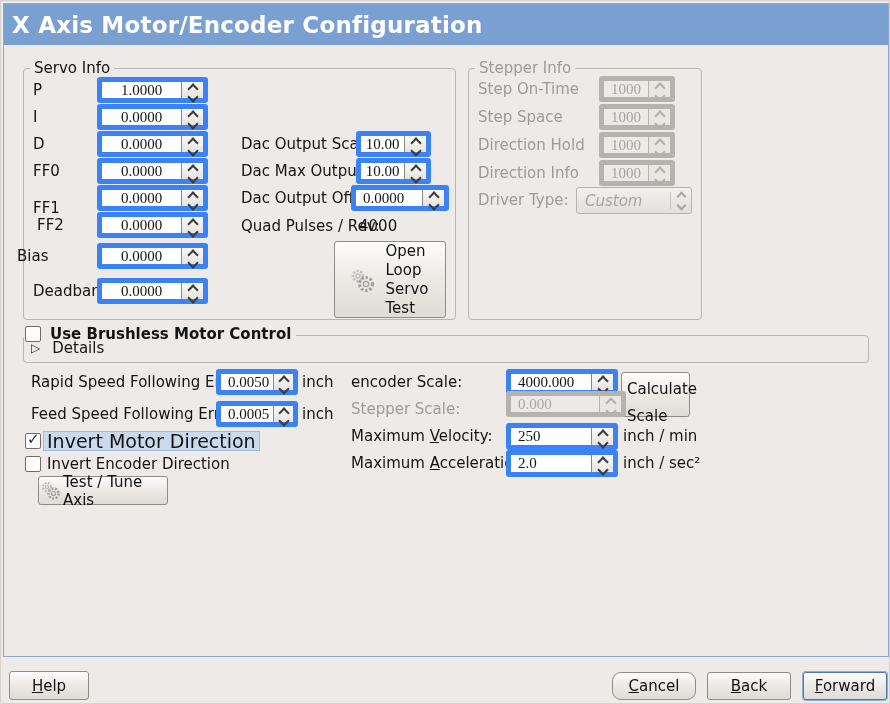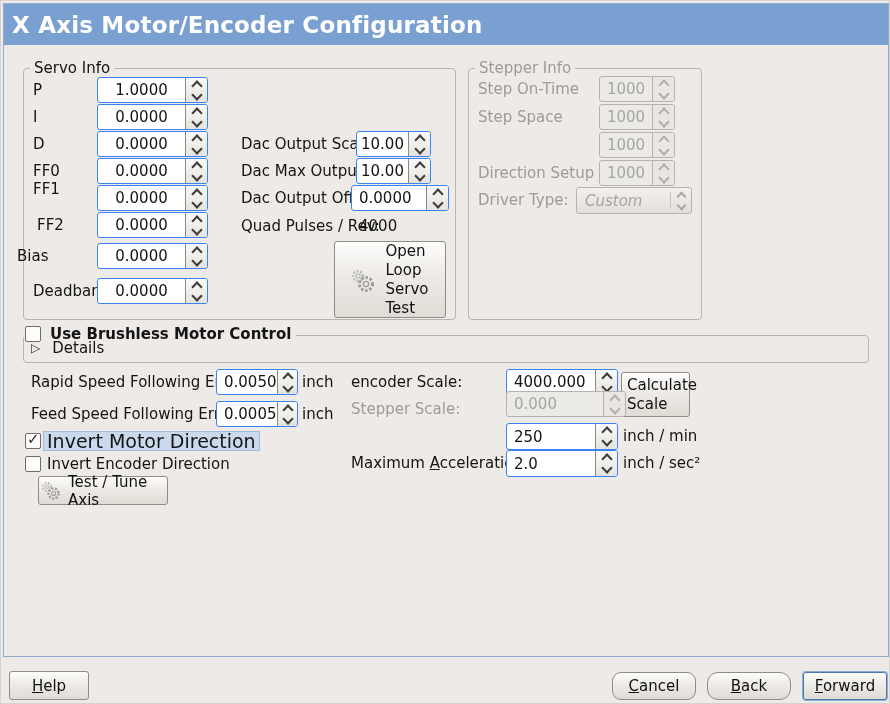--- a/index.html
+++ b/index.html
@@ -17,21 +17,21 @@
   .titlebar span{color:#ffffff;font-size:23px;font-weight:bold;padding-left:8px;letter-spacing:.2px;}
   
   .frame{position:absolute;border:1px solid #b9b6b0;border-radius:4px;}
   .frame-label{position:absolute;font-size:15px;background:#edeae7;padding:0 4px;white-space:nowrap;}
   .dis-text{color:#9d9b97;}
   
   .lbl{position:absolute;font-size:15px;white-space:nowrap;}
   .lh26{line-height:26px;} .lh27{line-height:27px;} .lh22{line-height:22px;}
   .u{text-decoration:underline;}
   
-  .spinbox{position:absolute;display:flex;background:#ffffff;border:1px solid #3b82f6;border-radius:3px;box-sizing:border-box;}
+  .spinbox{position:absolute;display:flex;background:#ffffff;border:5px solid #3b82f6;border-radius:3px;box-sizing:border-box;font-family:Liberation Serif, serif;}
   .spinbox .entry{flex:1;font-size:15px;display:flex;align-items:center;overflow:hidden;}
   .entry.center{justify-content:center;}
   .entry.left{padding-left:7px;}
   .spin{width:21px;border-left:1px solid #8b8983;background:linear-gradient(#fbfaf8,#e6e3de);display:flex;flex-direction:column;border-radius:0 2px 2px 0;}
   .spin>div{flex:1;display:flex;align-items:center;justify-content:center;}
   .chev{width:6px;height:6px;}
   .chev.up{border-left:2px solid #3c3c3c;border-top:2px solid #3c3c3c;transform:rotate(45deg);margin-top:3px;}
   .chev.down{border-right:2px solid #3c3c3c;border-bottom:2px solid #3c3c3c;transform:rotate(45deg);margin-bottom:3px;}
   .spinbox.disabled{background:#eceae6;border-color:#b6b3ae;}
   .spinbox.disabled .entry{color:#a7a5a1;}
@@ -120,21 +120,21 @@
     <div class="spin">
         <div>
           <span class="chev up"></span>
         </div>
         <div>
           <span class="chev down"></span>
         </div>
       </div>
   </div>
 
-  <span class="lbl lh26" style="left:32px;top:175px;text-align:right;">FF1</span>
+  <span class="lbl lh26" style="left:32px;top:194px;text-align:right;">FF1</span>
   <div class="spinbox" style="left:96px;top:184px;width:111px;height:26px;">
     <div class="entry center">0.0000</div>
     <div class="spin">
         <div>
           <span class="chev up"></span>
         </div>
         <div>
           <span class="chev down"></span>
         </div>
       </div>
@@ -256,33 +256,34 @@
     <div class="spin">
         <div>
           <span class="chev up"></span>
         </div>
         <div>
           <span class="chev down"></span>
         </div>
       </div>
   </div>
 
+  <span class="lbl lh26 dis-text" style="left:477px;top:131px;">Direction Hold</span>
   <div class="spinbox disabled" style="left:598px;top:131px;width:76px;height:26px;">
     <div class="entry center">1000</div>
     <div class="spin">
         <div>
           <span class="chev up"></span>
         </div>
         <div>
           <span class="chev down"></span>
         </div>
       </div>
   </div>
 
-  <span class="lbl lh26 dis-text" style="left:477px;top:159px;">Direction Setup</span>
+  <span class="lbl lh26 dis-text" style="left:477px;top:159px;">Direction Info</span>
   <div class="spinbox disabled" style="left:598px;top:159px;width:76px;height:26px;">
     <div class="entry center">1000</div>
     <div class="spin">
         <div>
           <span class="chev up"></span>
         </div>
         <div>
           <span class="chev down"></span>
         </div>
       </div>
@@ -341,37 +342,38 @@
     <div class="entry left">4000.000</div>
     <div class="spin">
         <div>
           <span class="chev up"></span>
         </div>
         <div>
           <span class="chev down"></span>
         </div>
       </div>
   </div>
-  <div class="btn" style="left:620px;top:371px;width:69px;height:45px;padding-left:5px;line-height:19px;white-space:normal;text-align:left;justify-content:flex-start;align-items:flex-start;padding-top:3px;">
+  <div class="btn" style="left:620px;top:371px;width:69px;height:45px;padding-left:5px;line-height:27px;white-space:normal;text-align:left;justify-content:flex-start;align-items:flex-start;padding-top:3px;">
     <span>Calculate Scale</span>
   </div>
 
   <span class="lbl lh26 dis-text" style="left:350px;top:395px;">Stepper Scale:</span>
   <div class="spinbox disabled" style="left:505px;top:390px;width:120px;height:26px;">
     <div class="entry left">0.000</div>
     <div class="spin">
         <div>
           <span class="chev up"></span>
         </div>
         <div>
           <span class="chev down"></span>
         </div>
       </div>
   </div>
 
+  <span class="lbl lh27" style="left:350px;top:422px;"><span>Maximum </span><span class="u">V</span><span>elocity:</span></span>
   <div class="spinbox" style="left:505px;top:422px;width:112px;height:27px;">
     <div class="entry left">250</div>
     <div class="spin">
         <div>
           <span class="chev up"></span>
         </div>
         <div>
           <span class="chev down"></span>
         </div>
       </div>
@@ -393,37 +395,37 @@
   <span class="lbl lh27" style="left:622px;top:449px;">inch / sec²</span>
 
   <span class="cb" style="left:24px;top:432px;">
     <span class="mark">✓</span>
   </span>
   <span class="hl-label" style="left:42px;top:430px;">Invert Motor Direction</span>
 
   <span class="cb" style="left:24px;top:455px;"></span>
   <span class="lbl" style="left:46px;top:455px;line-height:17px;">Invert Encoder Direction</span>
 
-  <div class="btn" style="left:37px;top:475px;width:130px;height:29px;gap:5px;">
+  <div class="btn" style="left:37px;top:475px;width:130px;height:29px;">
     <span class="gearwrap">
       <svg width="24" height="23" viewBox="0 0 24 23">
         <circle cx="8" cy="8" r="4" fill="none" stroke="#bcbcbc" stroke-width="2.2" stroke-dasharray="1.8 1.4"></circle>
         <circle cx="8" cy="8" r="1.5" fill="none" stroke="#bcbcbc" stroke-width="1.2"></circle>
         <circle cx="14.5" cy="14.5" r="5" fill="none" stroke="#9e9e9e" stroke-width="2.5" stroke-dasharray="2 1.5"></circle>
         <circle cx="14.5" cy="14.5" r="2" fill="none" stroke="#9e9e9e" stroke-width="1.2"></circle>
       </svg>
     </span>
     <span>Test / Tune Axis</span>
   </div>
 
   <div class="btn" style="left:8px;top:670px;width:80px;height:29px;">
     <span><span class="u">H</span><span>elp</span></span>
   </div>
   <div class="btn" style="left:611px;top:671px;width:84px;height:28px;border-radius:9px;">
     <span><span class="u">C</span><span>ancel</span></span>
   </div>
-  <div class="btn" style="left:706px;top:671px;width:84px;height:28px;border-radius:11px;">
+  <div class="btn" style="left:706px;top:671px;width:84px;height:28px;">
     <span><span class="u">B</span><span>ack</span></span>
   </div>
   <div class="btn focused" style="left:802px;top:671px;width:84px;height:28px;">
     <span><span class="u">F</span><span>orward</span></span>
   </div>
 </div>
 
 </body></html>

